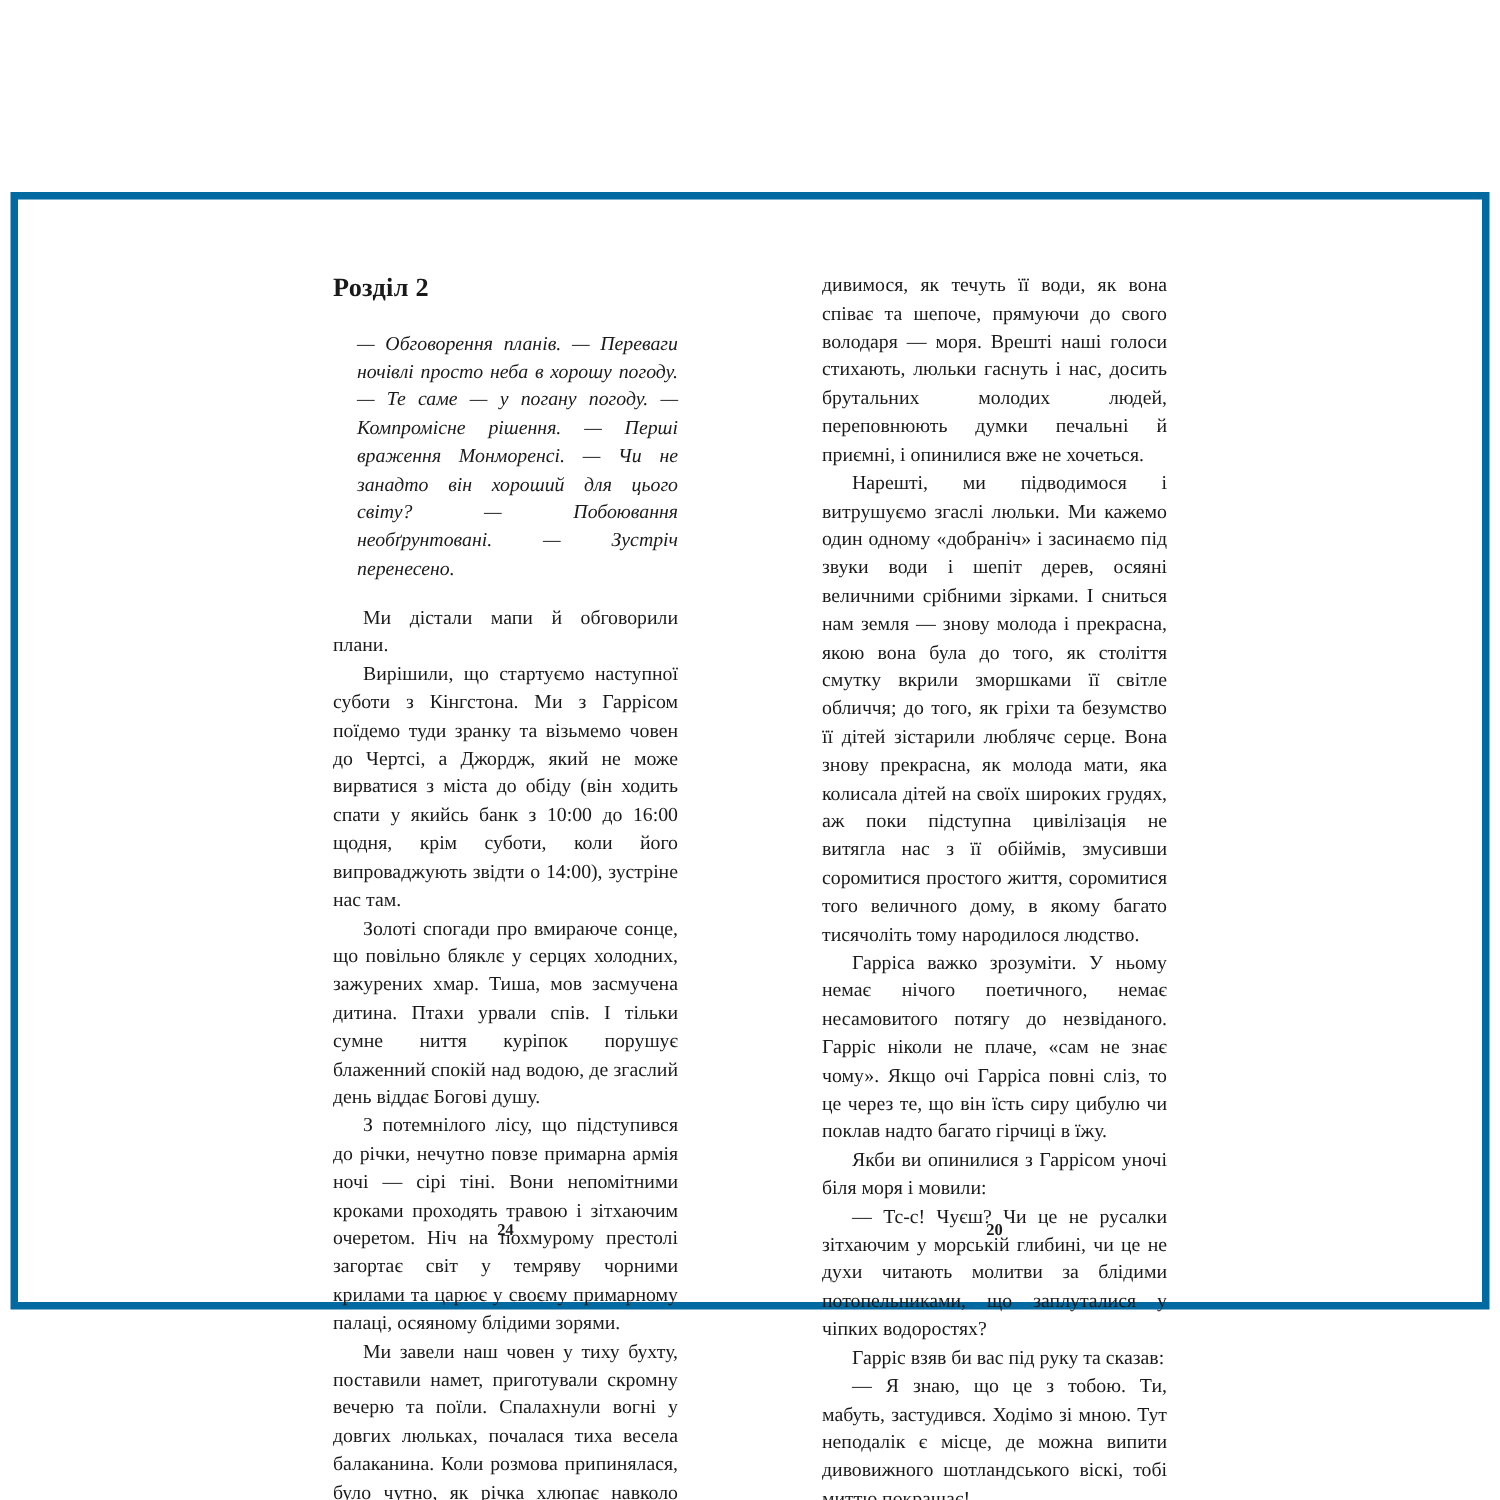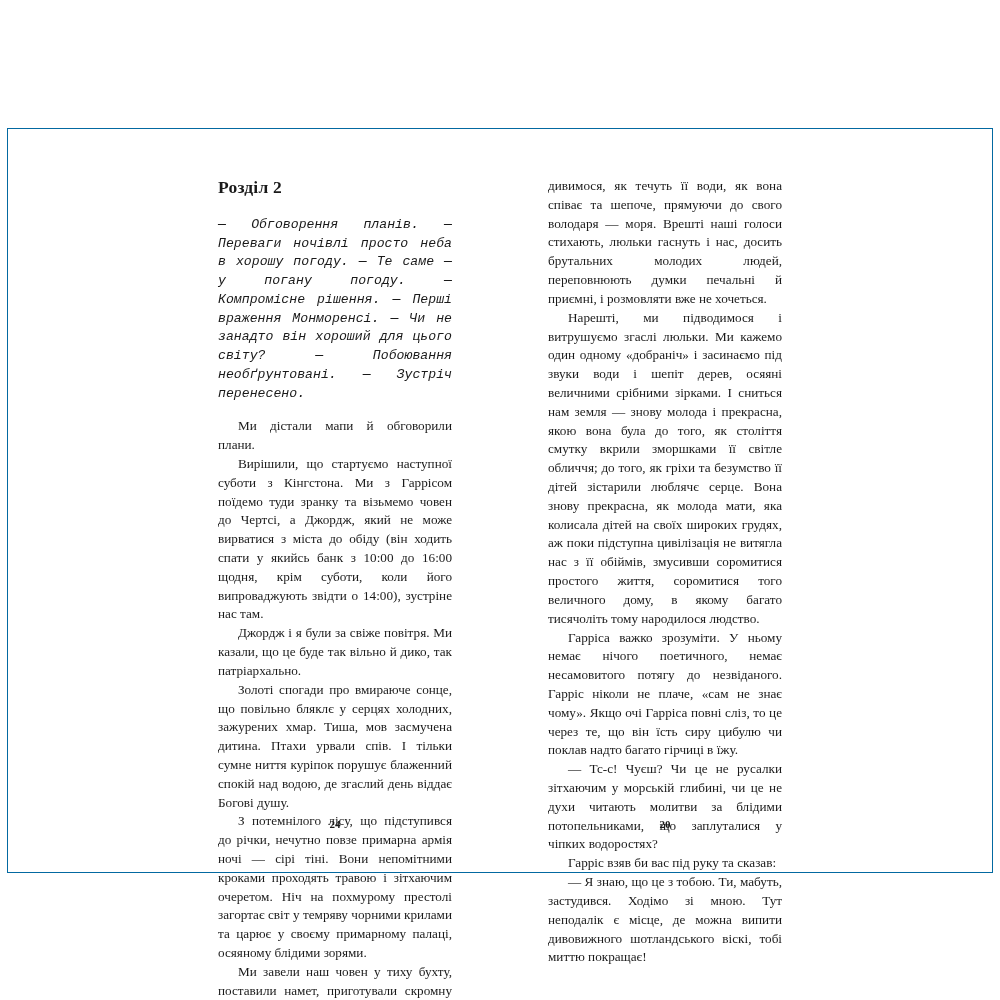--- a/index.html
+++ b/index.html
@@ -22,21 +22,21 @@
     height: 1000px;
     background: #ffffff;
   }
   .book {
     position: absolute;
     left: 7px;
     top: 128px;
     width: 986px;
     height: 745px;
     background: #ffffff;
-    border: 1px solid #0369a1;
+    border: 5px solid #0369a1;
     box-sizing: border-box;
     display: flex;
   }
   .page {
     position: relative;
     box-sizing: border-box;
     flex: 1 1 50%;
     height: 100%;
   }
   .page-left {
@@ -49,22 +49,21 @@
     font-size: 17.5px;
     font-weight: bold;
     margin: 0 0 18px 0;
     letter-spacing: 0.2px;
   }
   .synopsis {
     font-style: italic;
     font-size: 13.2px;
     line-height: 1.42;
     text-align: justify;
-    margin: 0 0 14px 0;
-    font-family: Liberation Mono, monospace;
+    margin: 0 0 14px 16px;
   }
   p.body-par {
     font-size: 13.2px;
     line-height: 1.425;
     text-align: justify;
     margin: 0;
     text-indent: 20px;
     hyphens: auto;
   }
   p.body-par.first {
@@ -90,32 +89,32 @@
 <body>
 
 <div class="page-spread">
   <div class="book">
 
     <div class="page page-left">
       <h1 class="chapter-title">Розділ 2</h1>
       <p class="synopsis">— Обговорення планів. — Переваги ночівлі просто неба в хорошу погоду. — Те саме — у погану погоду. — Компромісне рішення. — Перші враження Монморенсі. — Чи не занадто він хороший для цього світу? — Побоювання необґрунтовані. — Зустріч перенесено.</p>
       <p class="body-par first">Ми дістали мапи й обговорили плани.</p>
       <p class="body-par">Вирішили, що стартуємо наступної суботи з Кінгстона. Ми з Гаррісом поїдемо туди зранку та візьмемо човен до Чертсі, а Джордж, який не може вирватися з міста до обіду (він ходить спати у якийсь банк з 10:00 до 16:00 щодня, крім суботи, коли його випроваджують звідти о 14:00), зустріне нас там.</p>
-      <p class="body-par">Джордж і я були за свіже повітря. Ми казали, що це буде так вільно й дико, так патріархально.</p>
       <p class="body-par">Золоті спогади про вмираюче сонце, що повільно бляклє у серцях холодних, зажурених хмар. Тиша, мов засмучена дитина. Птахи урвали спів. І тільки сумне ниття куріпок порушує блаженний спокій над водою, де згаслий день віддає Богові душу.</p>
       <p class="body-par">З потемнілого лісу, що підступився до річки, нечутно повзе примарна армія ночі — сірі тіні. Вони непомітними кроками проходять травою і зітхаючим очеретом. Ніч на похмурому престолі загортає світ у темряву чорними крилами та царює у своєму примарному палаці, осяяному блідими зорями.</p>
       <p class="body-par">Ми завели наш човен у тиху бухту, поставили намет, приготували скромну вечерю та поїли. Спалахнули вогні у довгих люльках, почалася тиха весела балаканина. Коли розмова припинялася, було чутно, як річка хлюпає навколо човна, розповідаючи байки і таємниці, наспівуючи дитячу пісню, яку знає вже тисячі років і співатиме її ще стільки ж, доки її голос не стане тихим та старим. Пісню, яку ми, люди, що навчилися любити її мінливий образ і так часто шукали притулку на її схвильованих грудях, здається, певною мірою зрозуміли, хоча ніколи й не змогли б пояснити словами.</p>
 
       <div class="folio folio-left">24</div>
     </div>
 
     <div class="page page-right">
-      <p class="body-par" style="text-indent:0">дивимося, як течуть її води, як вона співає та шепоче, прямуючи до свого володаря — моря. Врешті наші голоси стихають, люльки гаснуть і нас, досить брутальних молодих людей, переповнюють думки печальні й приємні, і розмовляти вже не хочеться.</p>
+      <p class="body-par" style="text-indent:0">дивимося, як течуть її води, як вона співає та шепоче, прямуючи до свого володаря — моря. Врешті наші голоси стихають, люльки гаснуть і нас, досить брутальних молодих людей, переповнюють думки печальні й приємні, і опинилися вже не хочеться.</p>
       <p class="body-par">Нарешті, ми підводимося і витрушуємо згаслі люльки. Ми кажемо один одному «добраніч» і засинаємо під звуки води і шепіт дерев, осяяні величними срібними зірками. І сниться нам земля — знову молода і прекрасна, якою вона була до того, як століття смутку вкрили зморшками її світле обличчя; до того, як гріхи та безумство її дітей зістарили люблячє серце. Вона знову прекрасна, як молода мати, яка колисала дітей на своїх широких грудях, аж поки підступна цивілізація не витягла нас з її обіймів, змусивши соромитися простого життя, соромитися того величного дому, в якому багато тисячоліть тому народилося людство.</p>
       <p class="body-par">Гарріса важко зрозуміти. У ньому немає нічого поетичного, немає несамовитого потягу до незвіданого. Гарріс ніколи не плаче, «сам не знає чому». Якщо очі Гарріса повні сліз, то це через те, що він їсть сиру цибулю чи поклав надто багато гірчиці в їжу.</p>
+      <p class="body-par">Якби ви опинилися з Гаррісом уночі біля моря і мовили:</p>
       <p class="body-par">— Тс-с! Чуєш? Чи це не русалки зітхаючим у морській глибині, чи це не духи читають молитви за блідими потопельниками, що заплуталися у чіпких водоростях?</p>
       <p class="body-par">Гарріс взяв би вас під руку та сказав:</p>
       <p class="body-par">— Я знаю, що це з тобою. Ти, мабуть, застудився. Ходімо зі мною. Тут неподалік є місце, де можна випити дивовижного шотландського віскі, тобі миттю покращає!</p>
 
       <div class="folio folio-right">20</div>
     </div>
 
   </div>
 </div>
 

